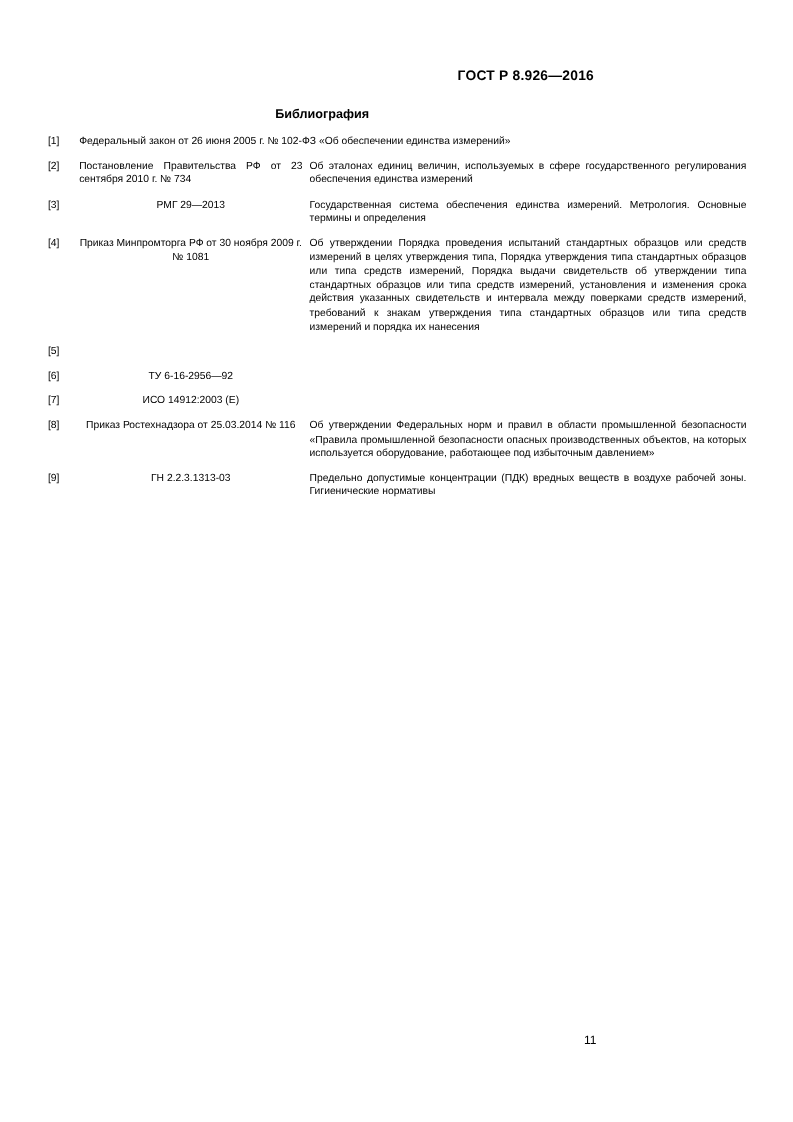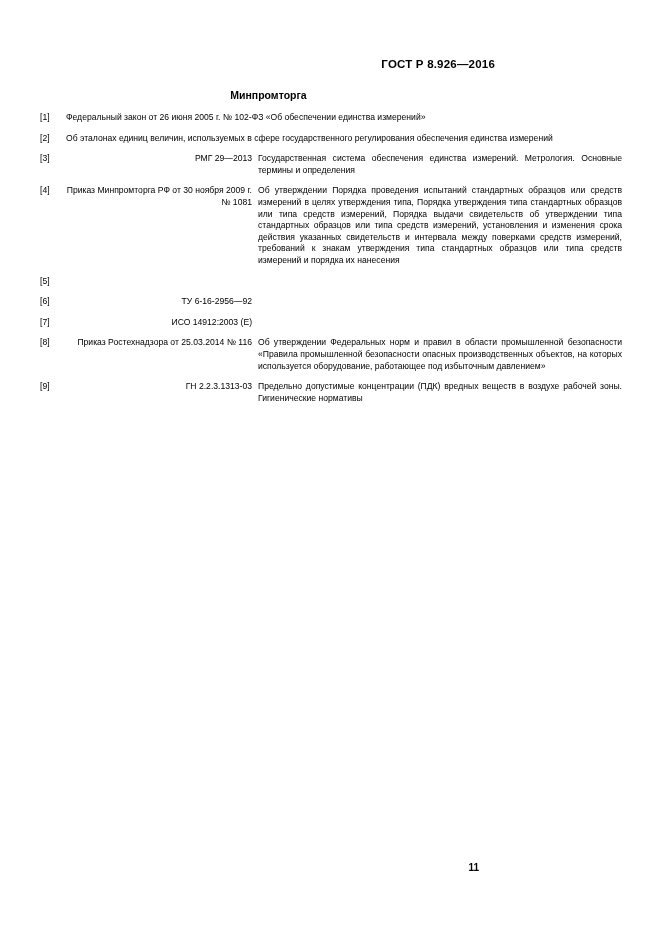--- a/index.html
+++ b/index.html
@@ -66,61 +66,61 @@
     line-height: 11.6px;
     text-align: left;
   }
   .ref {
     width: 192px;
     flex: 0 0 192px;
     font-size: 8.6px;
     line-height: 11.6px;
     padding-right: 6px;
     box-sizing: border-box;
-    text-align: right;
+    text-align: center;
   }
   .ref.justify {
     text-align: justify;
     text-align-last: left;
   }
   .desc {
     flex: 1 1 auto;
     font-size: 8.6px;
     line-height: 11.6px;
     text-align: justify;
     text-align-last: left;
     hyphens: manual;
   }
   .pagenum {
     position: absolute;
-    right: 58px;
+    right: 40px;
     bottom: 62px;
     font-size: 10px;
-    font-weight: bold;
   }
 </style>
 </head>
 <body>
 
 <div class="page">
 
   <div class="header">ГОСТ Р 8.926—2016</div>
   <div class="header-rule"></div>
 
-  <div class="title">Минпромторга</div>
+  <div class="title">Библиография</div>
 
   <div class="biblio">
 
     <div class="row">
       <div class="num">[1]</div>
       <div class="desc">Федеральный закон от 26 июня 2005 г. № 102-ФЗ «Об обеспечении единства измерений»</div>
     </div>
 
     <div class="row">
       <div class="num">[2]</div>
+      <div class="ref justify">Постановление Правительства РФ от 23 сентября 2010 г. № 734</div>
       <div class="desc">Об эталонах единиц величин, используемых в сфере государствен­ного регулирования обеспечения единства измерений</div>
     </div>
 
     <div class="row">
       <div class="num">[3]</div>
       <div class="ref">РМГ 29—2013</div>
       <div class="desc">Государственная система обеспечения единства измерений. Метро­логия. Основные термины и определения</div>
     </div>
 
     <div class="row">

